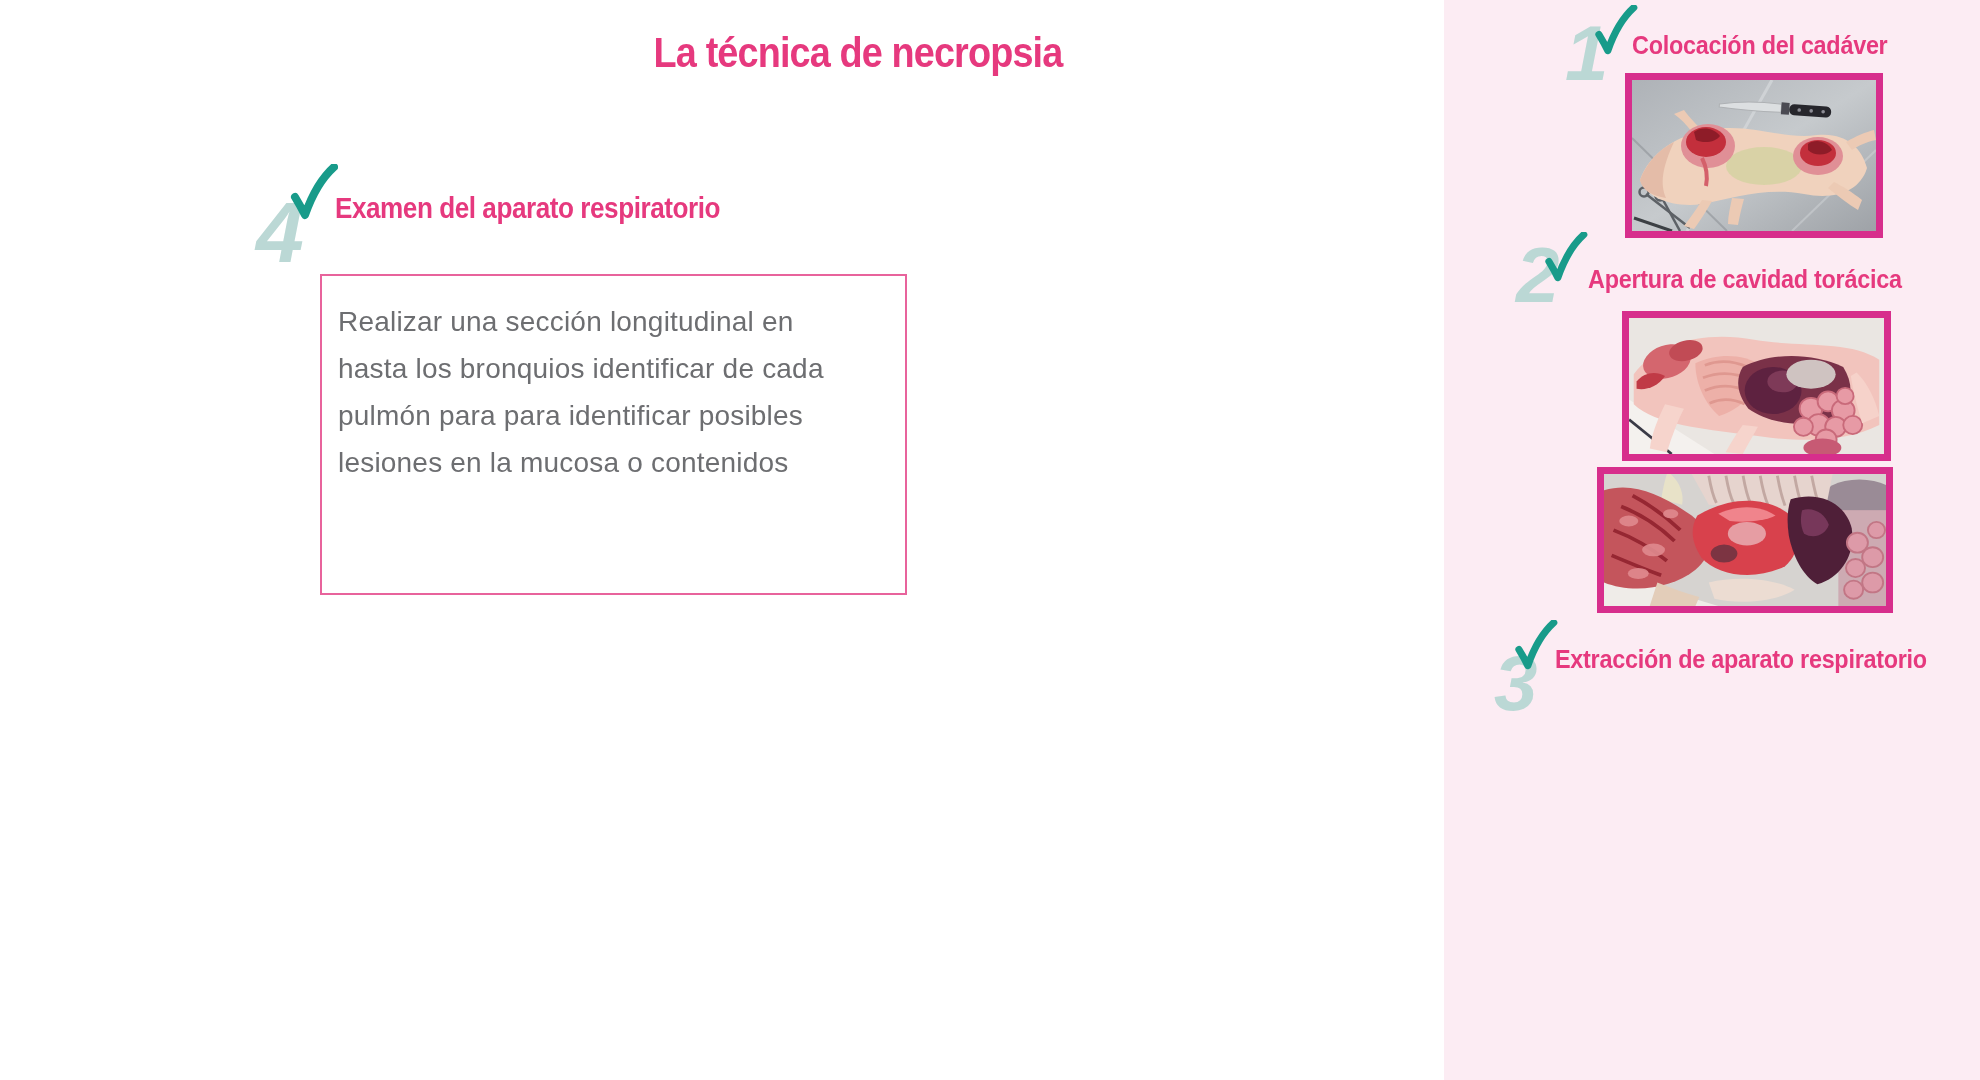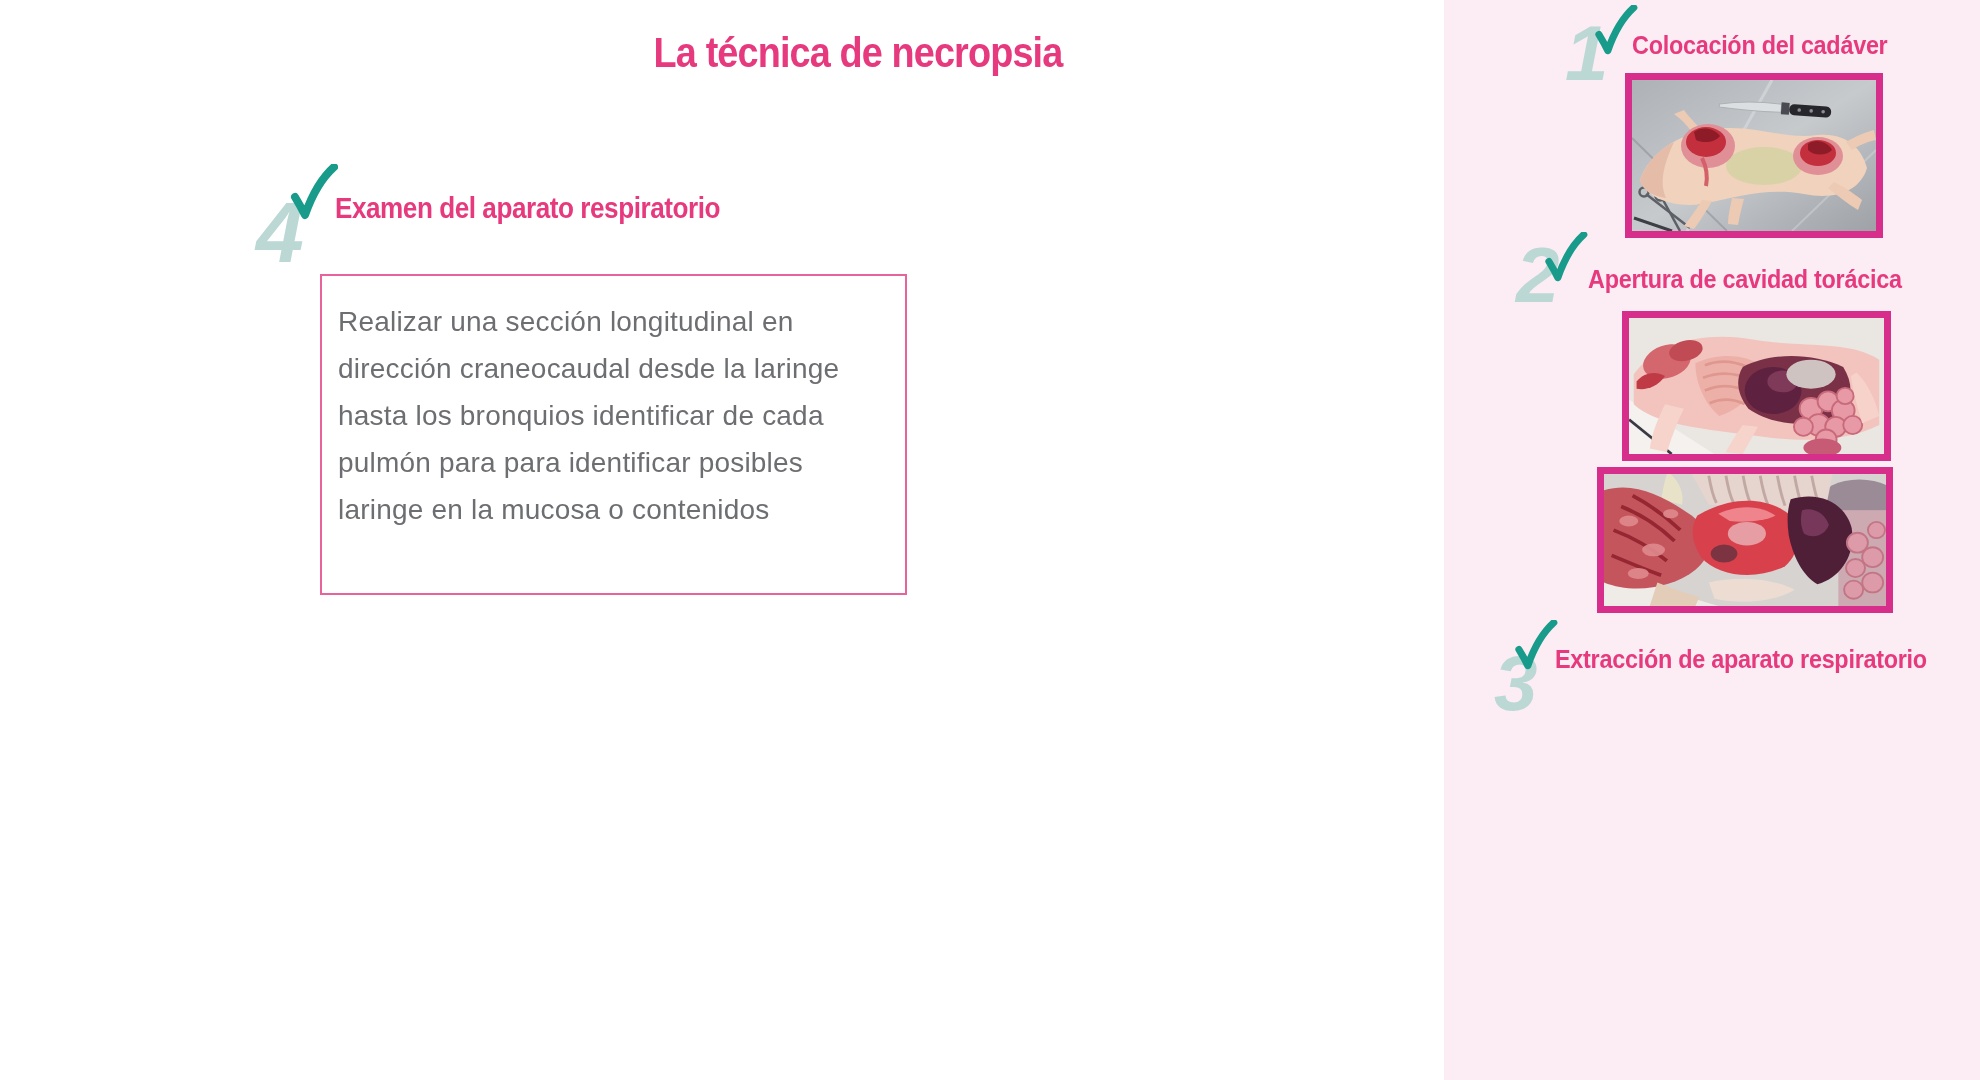--- a/index.html
+++ b/index.html
@@ -72,24 +72,23 @@
 
   <div>
     <div class="step-num" id="num-4">4</div>
     <svg class="check-svg" style="left:288px;top:164px" width="50" height="56" viewBox="0 0 50 56">
       <path d="M7 33 C10 38 14 45 17 51 C25 28 36 12 46 3" fill="none" stroke="var(--check-teal)" stroke-width="8" stroke-linecap="round" stroke-linejoin="round"></path>
     </svg>
     <div class="section-heading" id="heading-4">Examen del aparato respiratorio</div>
 
     <div class="text-box">
       <div class="text-line">Realizar una sección longitudinal en</div>
-      <div class="text-line">dirección craneocaudal desde la laringe</div>
       <div class="text-line">hasta los bronquios identificar de cada</div>
       <div class="text-line">pulmón para para identificar posibles</div>
-      <div class="text-line">laringe en la mucosa o contenidos</div>
+      <div class="text-line">lesiones en la mucosa o contenidos</div>
     </div>
   </div>
 
   <div class="sidebar">
 
     <div>
       <div class="step-num sb-num" style="left:121px;top:22px">1</div>
       <svg class="check-svg" style="left:148px;top:5px" width="46" height="50" viewBox="0 0 50 56">
         <path d="M7 33 C10 38 14 45 17 51 C25 28 36 12 46 3" fill="none" stroke="var(--check-teal)" stroke-width="8" stroke-linecap="round" stroke-linejoin="round"></path>
       </svg>

